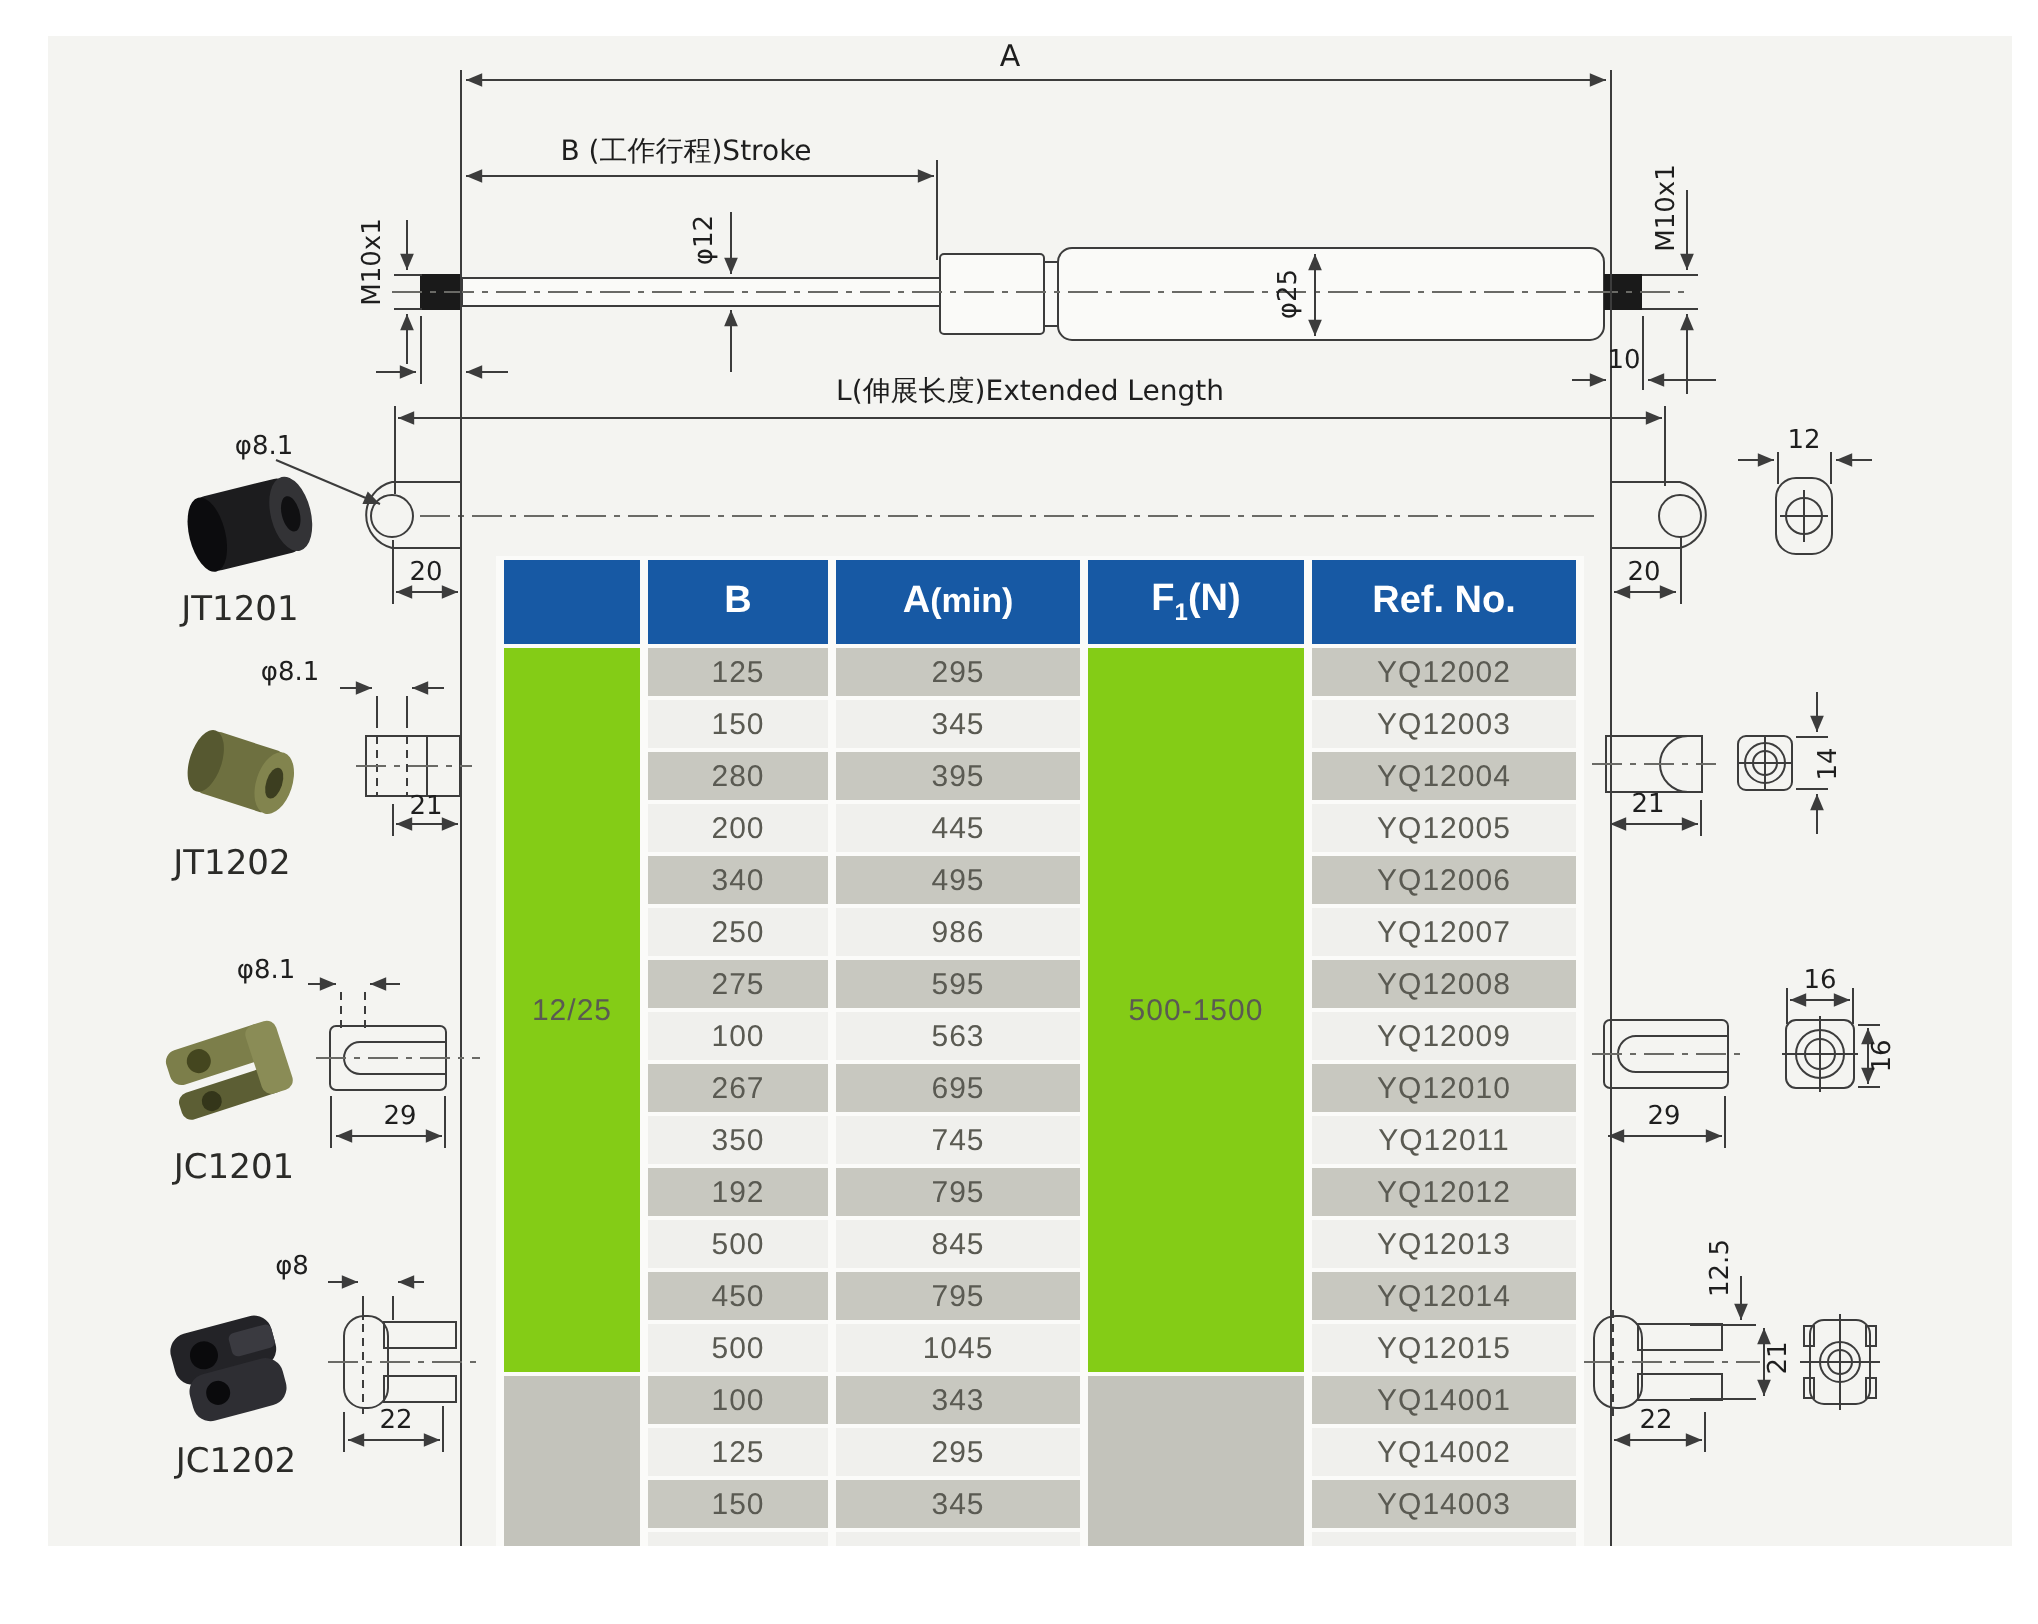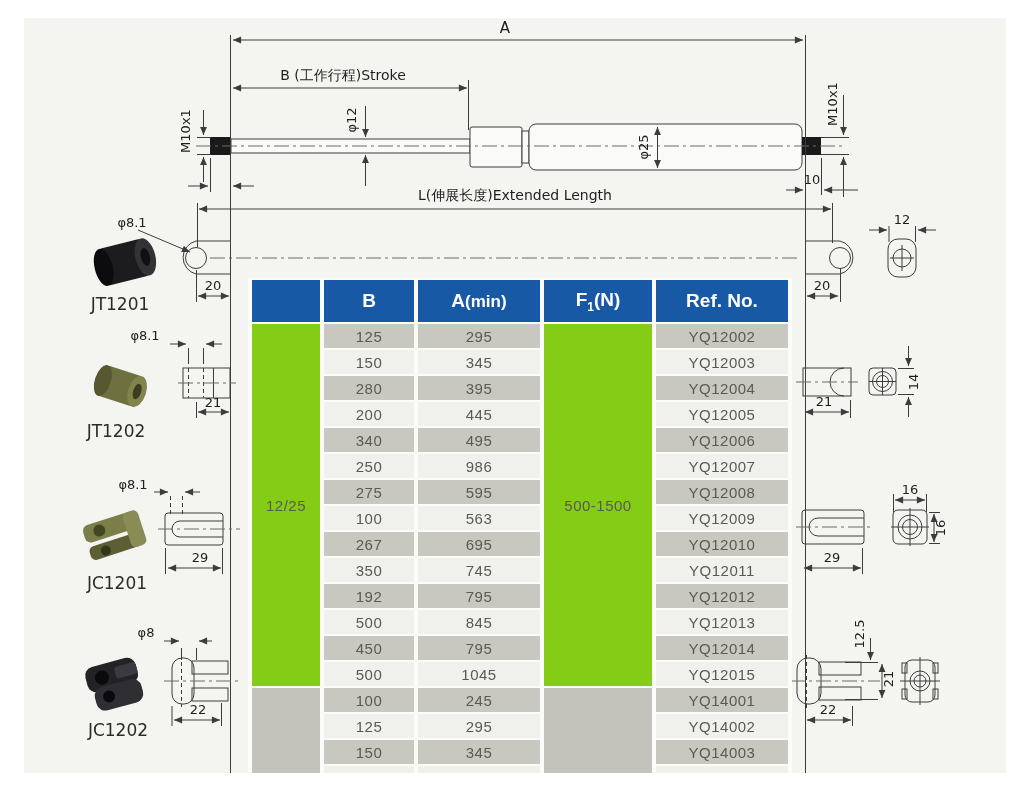--- a/index.html
+++ b/index.html
@@ -361,21 +361,21 @@
             <td class="row-dark cell-ref">YQ12014</td>
           </tr>
           <tr>
             <td class="row-light">500</td>
             <td class="row-light">1045</td>
             <td class="row-light cell-ref">YQ12015</td>
           </tr>
           <tr>
             <td class="cell-span span-dark" rowspan="4"></td>
             <td class="row-dark">100</td>
-            <td class="row-dark">245</td>
+            <td class="row-dark">343</td>
             <td class="cell-span span-dark" rowspan="4"></td>
             <td class="row-dark cell-ref">YQ14001</td>
           </tr>
           <tr>
             <td class="row-light">125</td>
             <td class="row-light">295</td>
             <td class="row-light cell-ref">YQ14002</td>
           </tr>
           <tr>
             <td class="row-dark">150</td>

